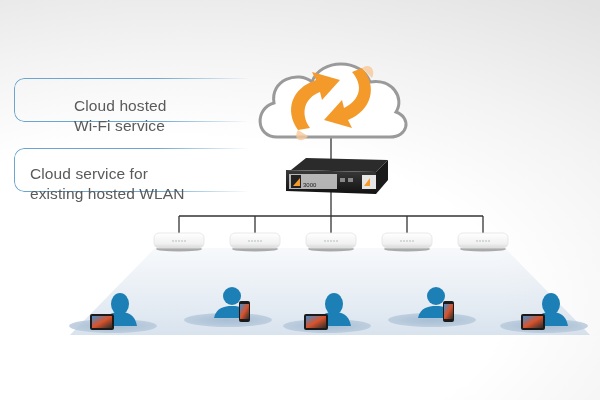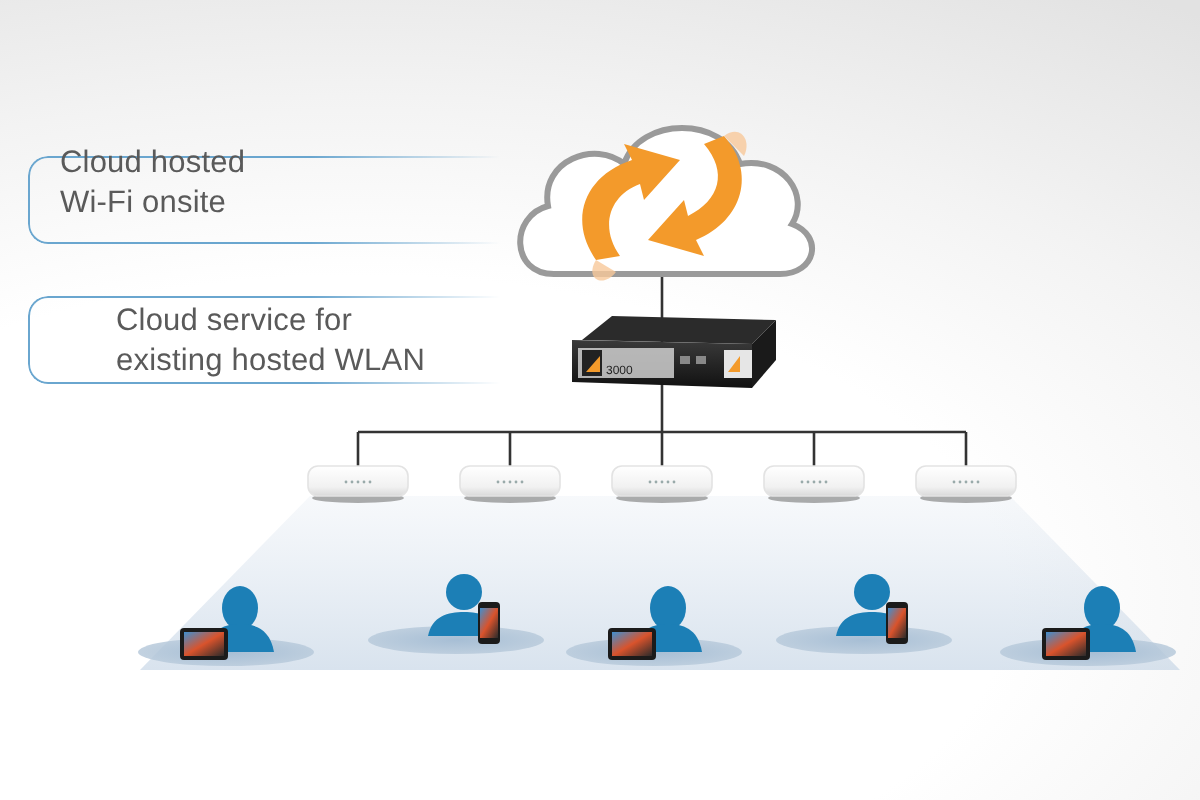--- a/index.html
+++ b/index.html
@@ -12,33 +12,33 @@
   .callout {
     position:absolute; left:14px; width:235px; height:42px;
     border:1.5px solid #6aa6cf; border-right:none; border-radius:10px 0 0 10px;
     -webkit-mask-image: linear-gradient(to right, #000 60%, transparent 100%);
             mask-image: linear-gradient(to right, #000 60%, transparent 100%);
   }
   .callout-text {
     position:absolute; left:30px; font-size:15.5px; line-height:20px; color:#5a5a5a;
     letter-spacing:0.1px;
   }
-  #c1 { top:78px; } #t1 { top:72px; }
-  #c2 { top:148px; } #t2 { top:151px;margin-left:28px; }
+  #c1 { top:78px; } #t1 { top:96px;margin-left:44px; }
+  #c2 { top:148px; } #t2 { top:164px; }
   svg { position:absolute; left:0; top:0; }
 </style>
 </head>
 <body>
 
 <div class="stage">
 
   <div id="c1" class="callout"></div>
   <div id="t1" class="callout-text">
     <div>Cloud hosted</div>
-    <div>Wi-Fi onsite</div>
+    <div>Wi-Fi service</div>
   </div>
 
   <div id="c2" class="callout"></div>
   <div id="t2" class="callout-text">
     <div>Cloud service for</div>
     <div>existing hosted WLAN</div>
   </div>
 
   <svg width="600" height="400" viewBox="0 0 600 400">
     <defs>

